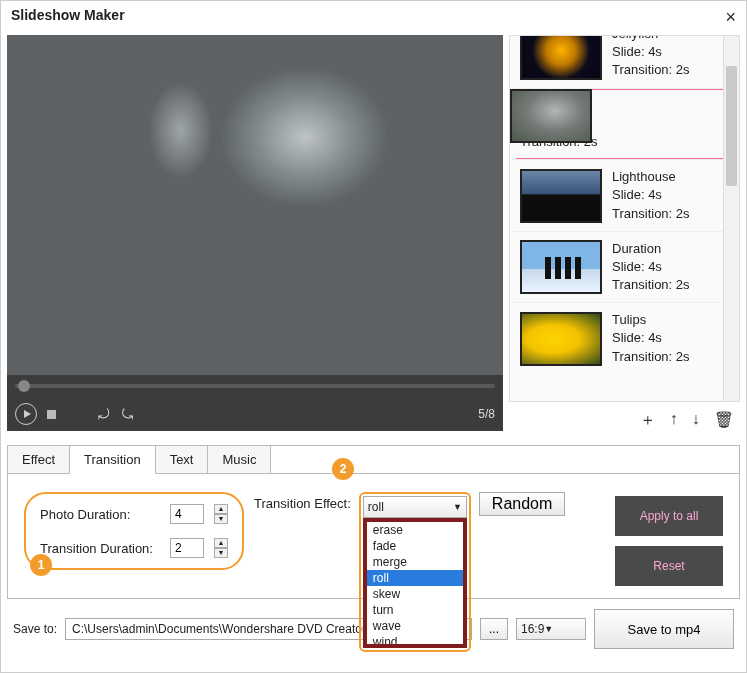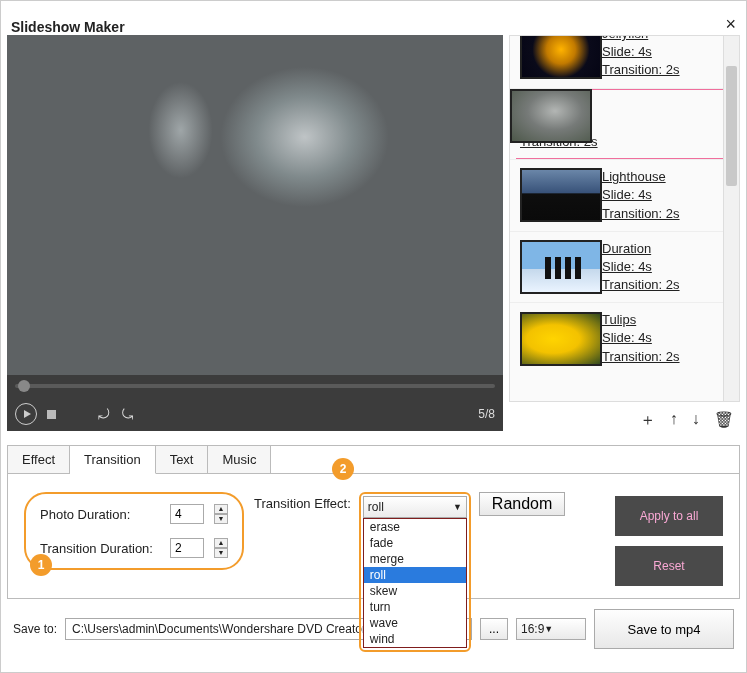--- a/index.html
+++ b/index.html
@@ -1,18 +1,18 @@
 <!DOCTYPE html>
 <html><head>
 <meta charset="utf-8">
 <style>
   * { box-sizing: border-box; margin: 0; padding: 0; }
   body { font-family: -apple-system, "Segoe UI", Arial, sans-serif; font-size: 13px; color: #222; background: #fff; }
   .window { width: 747px; height: 673px; border: 1px solid #ccc; display: flex; flex-direction: column; padding: 6px; position: relative; }
-  .titlebar { display: flex; justify-content: space-between; align-items: flex-end; height: 28px; padding: 0 4px; }
+  .titlebar { display: flex; justify-content: space-between; align-items: flex-start; height: 28px; padding: 0 4px; }
   .titlebar .title { font-weight: bold; font-size: 14px; }
   .titlebar .close { font-size: 18px; font-weight: 200; cursor: pointer; }
   .content-top { display: flex; gap: 6px; }
   .preview-pane { width: 496px; display: flex; flex-direction: column; }
   .preview-img { width: 496px; height: 340px; background: #3a3a3a; position: relative; overflow: hidden; }
   .koala {
     position: absolute; inset: 0;
     background:
       radial-gradient(ellipse 120px 100px at 60% 30%, #bfc4c6 0%, #808a8c 40%, transparent 70%),
       radial-gradient(ellipse 40px 60px at 35% 28%, #9fa6a8 0%, #5e6264 80%),
@@ -24,21 +24,21 @@
   .player-controls { display: flex; gap: 10px; align-items: center; }
   .play-btn { width: 22px; height: 22px; border: 1.5px solid #ccc; border-radius: 50%; display: flex; align-items: center; justify-content: center; }
   .play-tri { width: 0; height: 0; border-left: 7px solid #ccc; border-top: 4px solid transparent; border-bottom: 4px solid transparent; margin-left: 2px; }
   .stop-sq { width: 9px; height: 9px; background: #bbb; }
   .counter { margin-left: auto; }
   .progress { height: 22px; background: #3c3c3c; display:flex; align-items:center; padding: 0 8px; }
   .progress-track { flex:1; height:4px; background:#5a5a5a; border-radius:2px; position:relative; }
   .progress-thumb { position:absolute; left:3px; top:50%; transform:translateY(-50%); width:12px; height:12px; background:#888; border-radius:50%; }
   .side-list { flex: 1; display: flex; flex-direction: column; border: 1px solid #ddd; overflow: hidden; }
   .slide-scroll { overflow-y: auto; flex:1; background:#fafafa; position:relative; }
-  .slide-item { display: flex; padding: 8px 10px; border-top: 1px solid #eee; align-items: center; position: relative; text-decoration: underline; }
+  .slide-item { display: flex; gap: 10px; padding: 8px 10px; border-top: 1px solid #eee; align-items: flex-end; position: relative; }
   .slide-item.selected::before, .slide-item.selected::after { content:""; position:absolute; left:6px; right:6px; height:1.5px; background:#f06e9c; }
   .slide-item.selected::before { top:0; }
   .slide-item.selected::after { bottom:0; }
   .thumb { width: 82px; height: 54px; border: 2px solid #222; background: #333; flex-shrink:0; }
   .thumb.jelly { background: radial-gradient(circle at 50% 45%, #ffb300 0%, #c27a00 30%, #0a0a1a 60%, #050514 100%); }
   .thumb.koala { background: radial-gradient(ellipse at 55% 40%, #b3b6b4 0%, #767a78 45%, #4d584a 100%); }
   .thumb.light { background: linear-gradient(180deg,#6a86a8 0%, #39537a 45%, #0e0e0e 48%, #0a0a0a 100%); }
   .thumb.peng { background: linear-gradient(180deg,#7fb6e6 0,#7fb6e6 55%,#c6d9ec 55%,#eaf4ff 100%); position:relative; }
   .thumb.peng::after { content:""; position:absolute; left:30%; top:30%; width:6px; height:22px; background:#111; box-shadow:10px 0 0 #111, 20px 0 0 #111, 30px 0 0 #111; }
   .thumb.tulip { background: radial-gradient(ellipse at 40% 50%, #ffd400 0%, #f3c200 40%, #324a1e 100%); }
@@ -58,21 +58,21 @@
   .spinner { width:14px; height:20px; display:flex; flex-direction:column; }
   .spinner span { flex:1; font-size:7px; line-height:8px; text-align:center; border:1px solid #aaa; background:#f1f1f1; cursor:pointer; }
   .marker { position:absolute; width:22px; height:22px; border-radius:50%; background:#f39c2b; color:#fff; font-weight:bold; display:flex; align-items:center; justify-content:center; font-size:12px; }
   .marker.m1 { left:4px; bottom:-8px; }
   .marker.m2 { left:324px; top:-16px; }
 
   .right-effect { position:absolute; left:246px; top:18px; display:flex; align-items:flex-start; gap:8px; }
   .dropdown-box { position:relative; border:2px solid #f39c2b; border-radius:6px; padding:2px; }
   .dd-select { width:104px; height:22px; border:1px solid #aaa; font-size:12px; padding:0 4px; display:flex; align-items:center; justify-content:space-between; background:linear-gradient(#fff,#ebebeb); cursor:pointer; }
   .dd-select .arrow { font-size:9px; }
-  .dd-list { border:1px solid #7f1d1d; width:104px; background:#fff; font-size:12px; max-height:130px; overflow-y:scroll; }
+  .dd-list { border:4px solid #7f1d1d; width:104px; background:#fff; font-size:12px; max-height:130px; overflow-y:scroll; }
   .dd-list div { padding:1px 6px; cursor:pointer; }
   .dd-list div.sel { background:#2a7bde; color:#fff; }
   .rnd-btn { height:24px; border:1px solid #aaa; background:linear-gradient(#fefefe,#e8e8e8); padding:0 12px; font-size:16px; cursor:pointer; }
 
   .right-btnstack { position:absolute; right:16px; top:22px; display:flex; flex-direction:column; gap:10px; }
   .dark-btn { background:#4a4a4a; color:#f9a8d4; border:none; width:108px; height:40px; font-size:12px; cursor:pointer; }
 
   
   .save-row { display:flex; align-items:center; gap:8px; padding: 10px 6px 0; font-size:12px; }
   .pathbox { flex:1; height:22px; border:1px solid #aaa; padding:0 6px; font-size:12px; display:flex; align-items:center; white-space:nowrap; overflow:hidden; }

